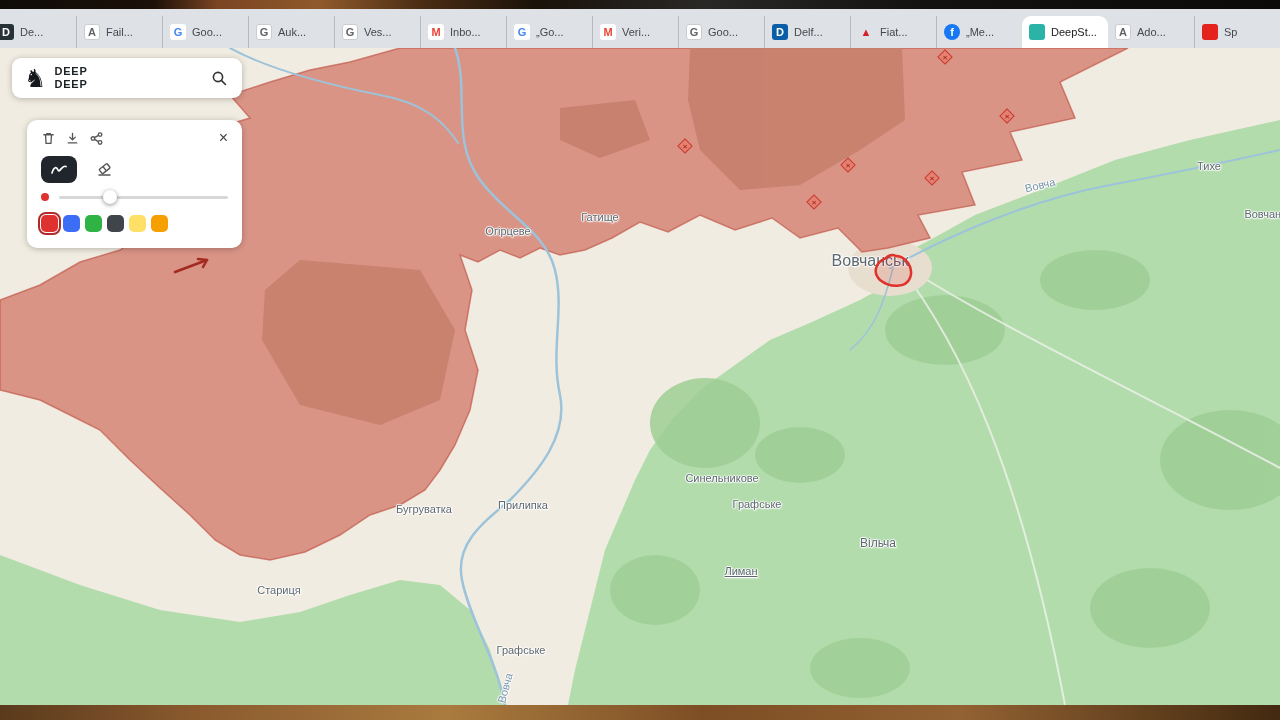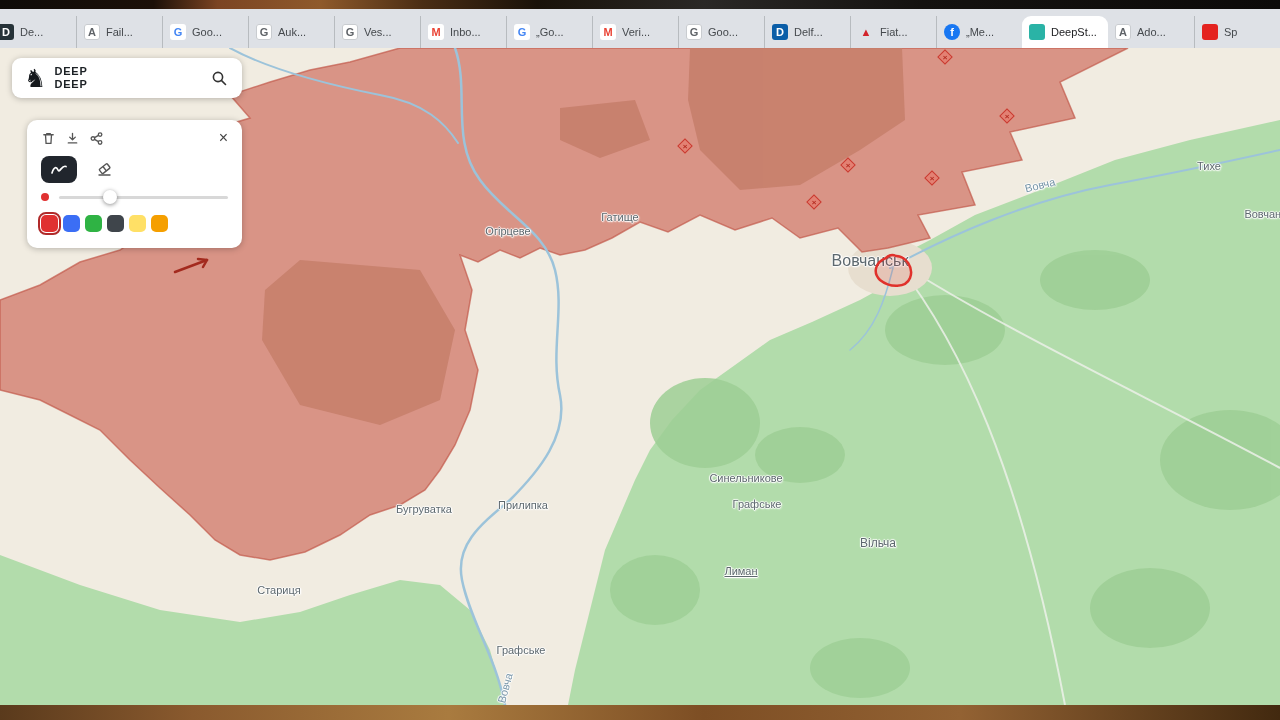--- a/index.html
+++ b/index.html
@@ -180,26 +180,26 @@
       </g>
     </svg>
   </div>
 
   <svg class="annotation-layer" width="1280" height="657" viewBox="0 0 657" preserveAspectRatio="none" style="width:1280px;height:657px">
     <path d="M 886 210 C 876 214 872 224 880 232 C 890 240 906 240 910 230 C 914 220 906 208 896 208 C 892 206 888 208 886 210 Z" style="stroke:var(--annotation)" stroke-width="2.5" fill="rgba(224,49,43,0.15)" stroke-linejoin="round"></path>
   </svg>
 
   <div class="label-layer">
       <div class="map-label" style="left: 508px; top: 215px; transform: translate(-50%, -50%); margin-top: 16px;">Огірцеве</div>
-      <div class="map-label" style="left: 600px; top: 217px; transform: translate(-50%, -50%); margin-left: 20px;">Гатище</div>
+      <div class="map-label" style="left: 600px; top: 217px; transform: translate(-50%, -50%);">Гатище</div>
       <div class="map-label" style="left: 870px; top: 261px; font-size: 16px; transform: translate(-50%, -50%);">Вовчанськ</div>
       <div class="map-label" style="left: 1209px; top: 166px; transform: translate(-50%, -50%);">Тихе</div>
       <div class="map-label" style="left: 1272px; top: 214px; transform: translate(-50%, -50%);">Вовчанські</div>
       <div class="map-label" style="left: 1040px; top: 185px; color: rgb(119, 149, 168); transform: translate(-50%, -50%) rotate(-14deg);">Вовча</div>
-      <div class="map-label" style="left: 746px; top: 478px; transform: translate(-50%, -50%);">Синельникове</div>
+      <div class="map-label" style="left: 722px; top: 478px; transform: translate(-50%, -50%);">Синельникове</div>
       <div class="map-label" style="left: 757px; top: 504px; transform: translate(-50%, -50%);">Графське</div>
       <div class="map-label" style="left: 878px; top: 543px; font-size: 12px; transform: translate(-50%, -50%);">Вільча</div>
       <div class="map-label" style="left: 741px; top: 571px; transform: translate(-50%, -50%); text-decoration: underline;">Лиман</div>
       <div class="map-label" style="left: 523px; top: 505px; transform: translate(-50%, -50%);">Прилипка</div>
       <div class="map-label" style="left: 424px; top: 509px; transform: translate(-50%, -50%);">Бугруватка</div>
       <div class="map-label" style="left: 279px; top: 579px; transform: translate(-50%, -50%); margin-top: 11px;">Стариця</div>
       <div class="map-label" style="left: 521px; top: 650px; transform: translate(-50%, -50%);">Графське</div>
       <div class="map-label" style="left: 505px; top: 688px; color: rgb(119, 149, 168); transform: translate(-50%, -50%) rotate(-75deg);">Вовча</div>
     </div>
   <div class="marker-layer">

